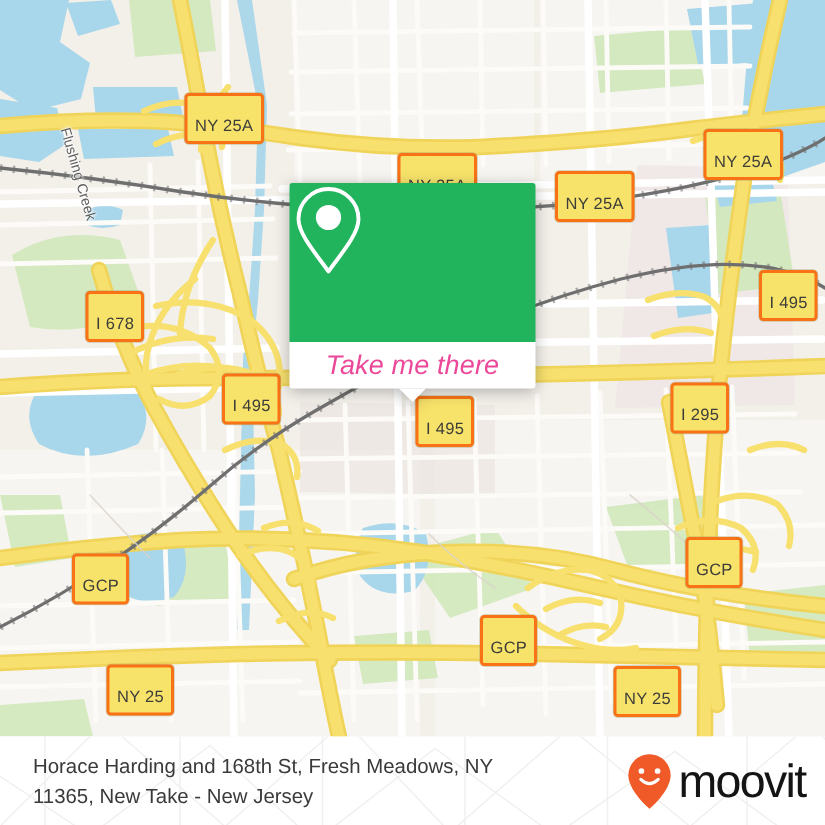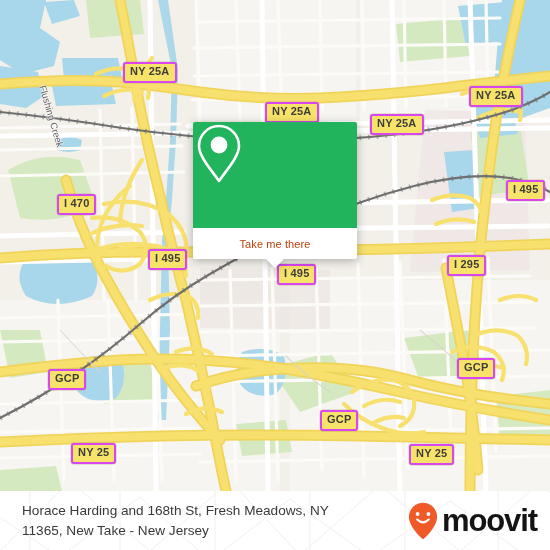--- a/index.html
+++ b/index.html
@@ -26,27 +26,27 @@
   .road { fill: none; stroke: #ffffff; stroke-linecap: round; stroke-linejoin: round; }
   .minr { fill: none; stroke: #fcfbf8; stroke-linecap: round; stroke-linejoin: round; }
   .path { fill: none; stroke: #d9d3ca; stroke-linecap: round; stroke-linejoin: round; }
   .rail { fill: none; stroke: #6f6f6f; stroke-linecap: round; }
   .railt{ fill: none; stroke: #6f6f6f; stroke-dasharray: 1.6 7; stroke-width: 5; }
 
   
   .shield {
     position: absolute;
     background: #f7e36a;
-    border: 2px solid #d946ef;
+    border: 2px solid #f97316;
     border-radius: 3px;
     color: #3d3d3a;
     font-size: 11px;
-    font-weight: bold;
+    font-weight: normal;
     line-height: 1;
-    padding: 2px 5px 4px 5px;
+    padding: 15px 5px 4px 5px;
     white-space: nowrap;
     letter-spacing: .2px;
     box-shadow: 0 0 0 .5px rgba(170,160,110,.5);
   }
   .creeklbl {
     position: absolute;
     color: #5f5f5f;
     font-size: 9.5px;
     white-space: nowrap;
     text-shadow: 0 0 2px #fff, 0 0 2px #fff, 0 0 3px #fff;
@@ -66,23 +66,24 @@
     display: flex; align-items: center; justify-content: center;
   }
   .callout-top svg { display: block; }
   .callout-bottom {
     background: #ffffff;
     height: 31px;
     display: flex; align-items: center; justify-content: center;
     border-radius: 0 0 2px 2px;
   }
   .callout-bottom span {
-    color: #c2410c;
-    font-size: 11px;
+    color: #ec4899;
+    font-size: 18px;
     letter-spacing: .1px;
+    font-style: italic;
   }
   .callout-tail {
     position: absolute;
     left: 50%; margin-left: -9px; top: 137px;
     width: 0; height: 0;
     border-left: 9px solid transparent;
     border-right: 9px solid transparent;
     border-top: 9px solid #ffffff;
   }
 
@@ -123,21 +124,21 @@
   .brand {
     position: absolute; right: 13px; top: 50%;
     transform: translateY(-50%);
     display: flex; align-items: center; gap: 3px;
   }
   .brand-mark { display: block; }
   .brand-text {
     font-size: 31px;
     color: #141414;
     letter-spacing: -1.1px;
-    font-weight: 700;
+    font-weight: 400;
     line-height: 1;
     margin-left: 1px;
   }
 </style>
 </head>
 <body>
 
 <div id="app">
 
   <div class="map">
@@ -330,21 +331,21 @@
       </g>
     </svg>
 
     <div class="creeklbl" style="left:48px; top:84px; transform: rotate(74deg); transform-origin: left top;">Flushing Creek</div>
 
     <div id="shields">
         <div class="shield" style="left: 123px; top: 62px;">NY 25A</div>
         <div class="shield" style="left: 265px; top: 102px;">NY 25A</div>
         <div class="shield" style="left: 370px; top: 114px;">NY 25A</div>
         <div class="shield" style="left: 469px; top: 86px;">NY 25A</div>
-        <div class="shield" style="left: 57px; top: 194px;">I 470</div>
+        <div class="shield" style="left: 57px; top: 194px;">I 678</div>
         <div class="shield" style="left: 506px; top: 180px;">I 495</div>
         <div class="shield" style="left: 148px; top: 249px;">I 495</div>
         <div class="shield" style="left: 277px; top: 264px;">I 495</div>
         <div class="shield" style="left: 447px; top: 255px;">I 295</div>
         <div class="shield" style="left: 48px; top: 369px;">GCP</div>
         <div class="shield" style="left: 457px; top: 358px;">GCP</div>
         <div class="shield" style="left: 320px; top: 410px;">GCP</div>
         <div class="shield" style="left: 71px; top: 443px;">NY 25</div>
         <div class="shield" style="left: 409px; top: 444px;">NY 25</div>
       </div>

